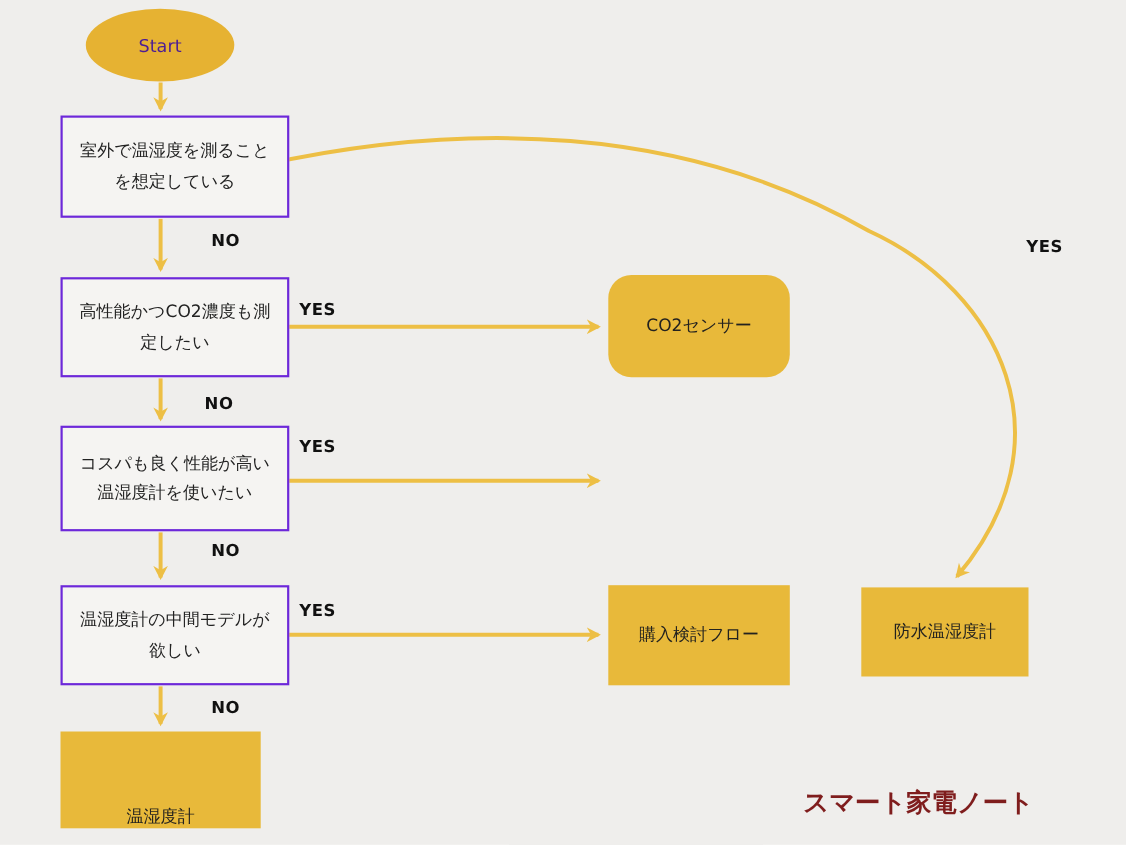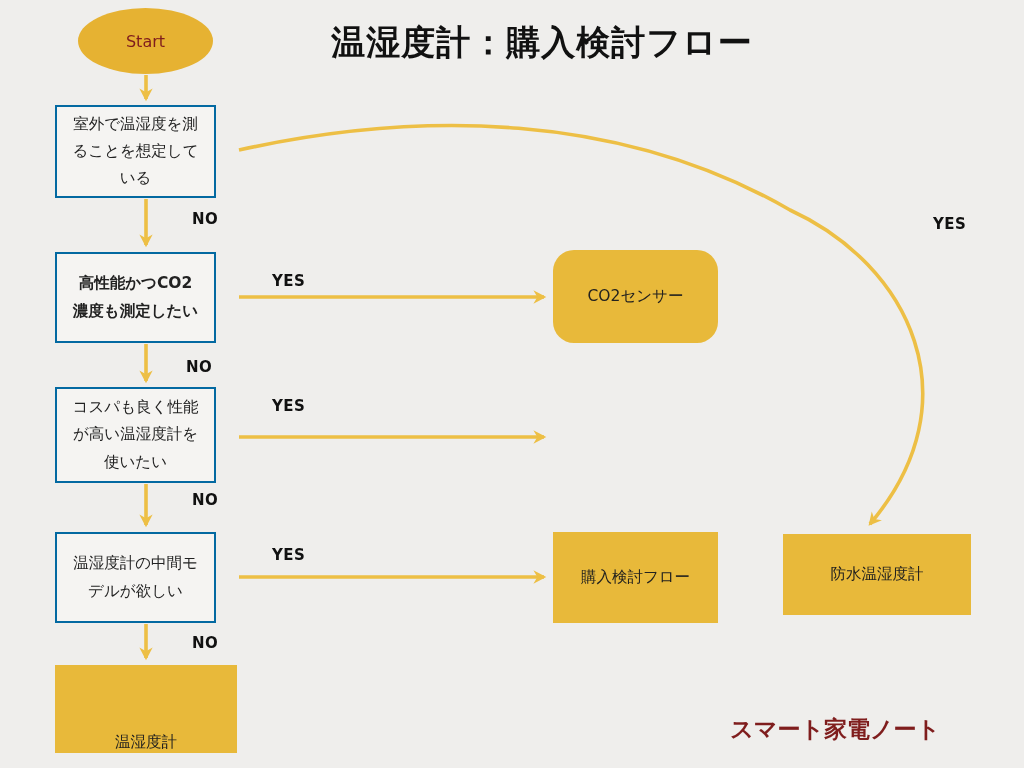--- a/index.html
+++ b/index.html
@@ -47,47 +47,47 @@
     justify-content: center;
     text-align: center;
     color: #222;
   }
 
   .node.start {
     left: 78px; top: 8px; width: 135px; height: 66px;
     background: #e6b232;
     border-radius: 50%;
     font-size: 16px;
-    color: #7f1d1d;
+    color: #4c1d95;
   }
 
   .node.question {
-    width: 161px;
+    width: 208px;
     background: #f5f4f2;
-    border: 2px solid #0369a1;
+    border: 2px solid #6d28d9;
     font-size: 15.5px;
     line-height: 1.75;
     padding: 6px 14px;
     align-items: center;
   }
   .node.q1 { left: 55px; top: 105px; height: 93px; }
-  .node.q2 { left: 55px; top: 252px; height: 91px; font-weight: bold; }
+  .node.q2 { left: 55px; top: 252px; height: 91px; }
   .node.q3 { left: 55px; top: 387px; height: 96px; }
   .node.q4 { left: 55px; top: 532px; height: 91px; }
 
   .node.result {
     background: #e8b93a;
     font-size: 15.5px;
     color: #23221f;
   }
   .node.r-basic      { left: 55px;  top: 665px; width: 182px; height: 88px; align-items: flex-end; }
   .node.r-co2        { left: 553px; top: 250px; width: 165px; height: 93px; border-radius: 21px; }
   .node.r-pro        { left: 553px; top: 390px; width: 165px; height: 92px; }
   .node.r-plus       { left: 553px; top: 532px; width: 165px; height: 91px; }
-  .node.r-waterproof { left: 783px; top: 534px; width: 188px; height: 81px; }
+  .node.r-waterproof { left: 783px; top: 534px; width: 152px; height: 81px; }
 
   .edge-label {
     position: absolute;
     font-size: 15px;
     font-weight: 800;
     color: #111;
     letter-spacing: 0.5px;
     margin-left: 16px;
   }
   .lbl-q1-no  { left: 176px; top: 210px; }
@@ -116,21 +116,20 @@
       <path d="M146,344 L146,381" marker-end="url(#ah)"></path>
       <path d="M146,484 L146,525" marker-end="url(#ah)"></path>
       <path d="M146,624 L146,658" marker-end="url(#ah)"></path>
       <path d="M239,297 L544,297" marker-end="url(#ah)"></path>
       <path d="M239,437 L544,437" marker-end="url(#ah)"></path>
       <path d="M239,577 L544,577" marker-end="url(#ah)"></path>
       <path d="M239,150 C420,110 620,112 790,210 C910,265 975,400 870,524" marker-end="url(#ah)"></path>
     </g>
   </svg>
 
-  <div class="title">温湿度計：購入検討フロー</div>
   <div class="footer">スマート家電ノート</div>
 
   <div class="node start">
     <span>Start</span>
   </div>
 
   <div class="node question q1">
     <span>室外で温湿度を測ることを想定している</span>
   </div>
 

